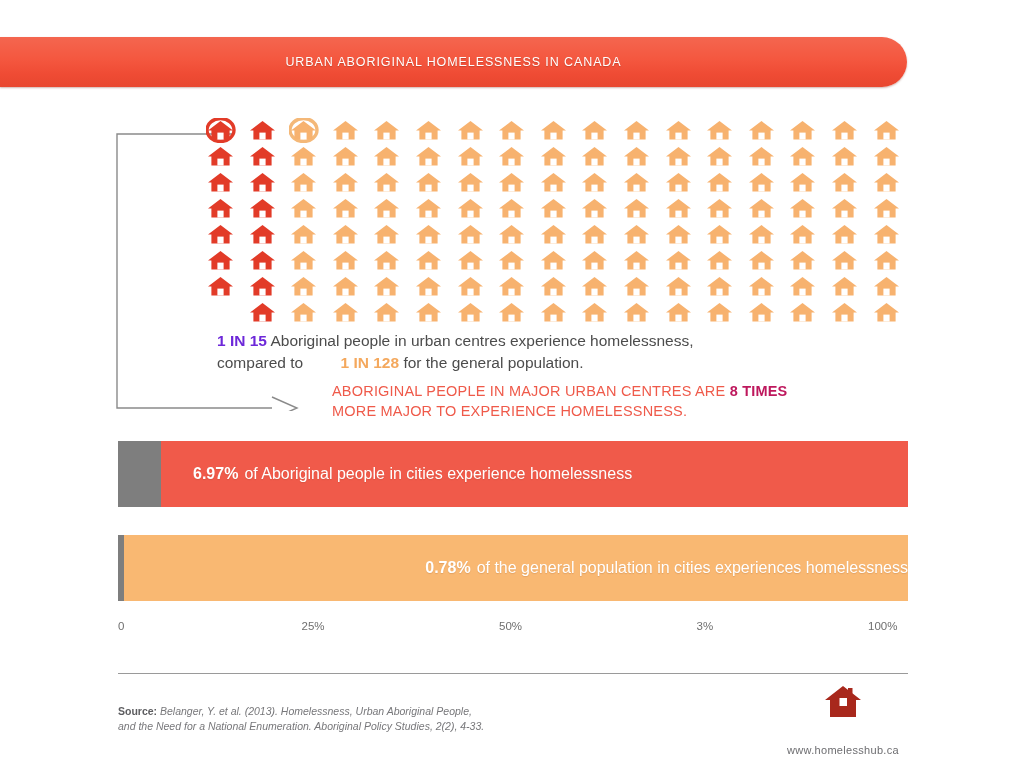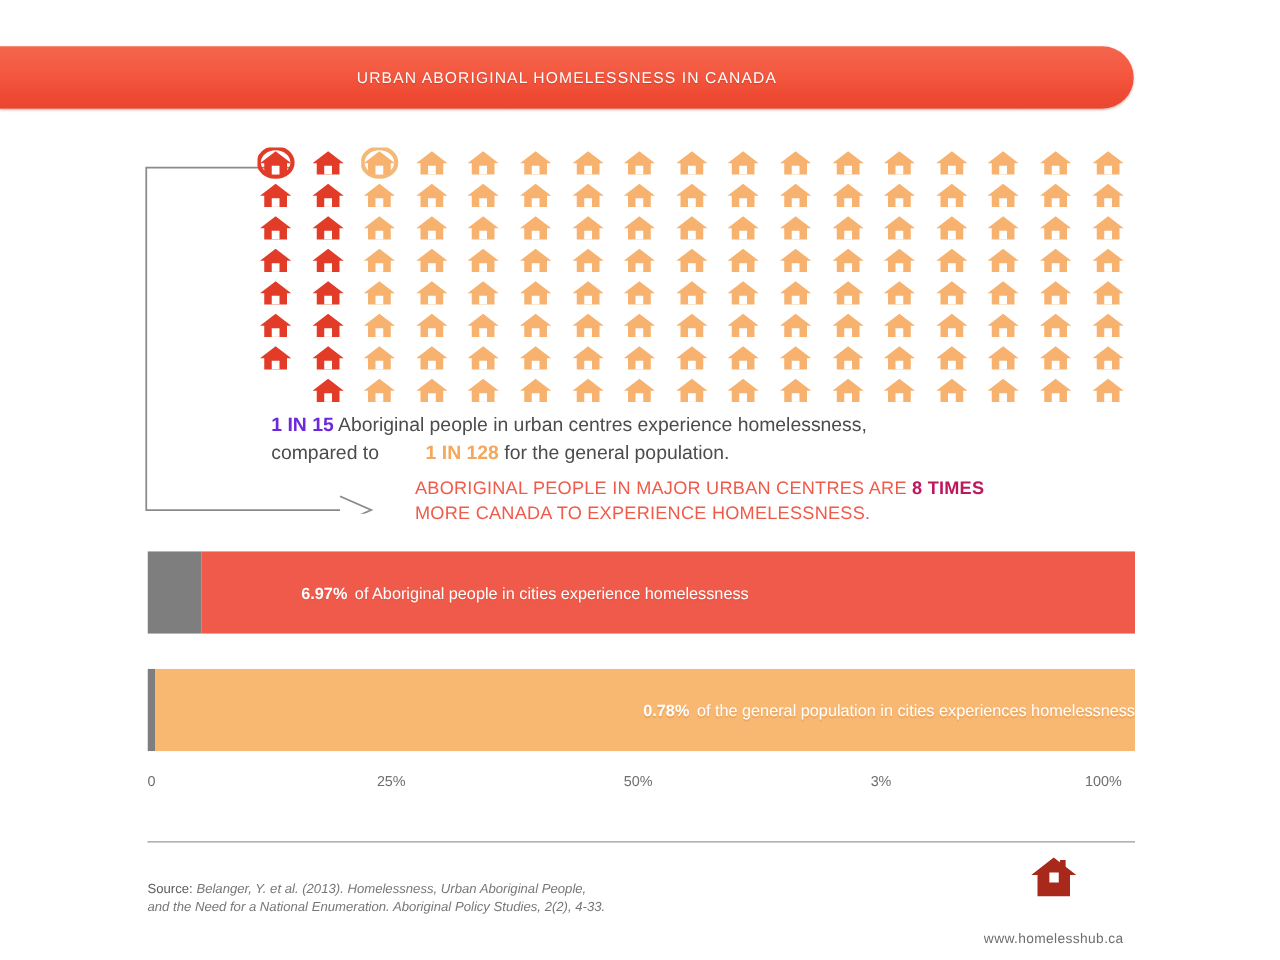--- a/index.html
+++ b/index.html
@@ -138,25 +138,24 @@
   .bar-fill {
     flex: 1 1 auto;
     height: 100%;
     display: flex;
     align-items: center;
   }
   .bar-fill.red   { background: #f05a4a; }
   .bar-fill.orange{ background: #f9b872; justify-content: flex-end; }
   .bar-label {
     color: #ffffff;
-    font-size: 13px;
-    padding-left: 68px;
+    font-size: 16px;
+    padding-left: 32px;
     white-space: nowrap;
     text-shadow: 0 1px 1px rgba(120,60,30,.18);
-    margin-left: 12px;
   }
   .bar-label .pct {
     font-weight: bold;
     margin-right: 6px;
   }
 
   
   #axis {
     position: absolute;
     left: 118px;
@@ -188,21 +187,21 @@
     left: 118px;
     top: 704px;
     width: 560px;
     font-size: 10.5px;
     line-height: 15px;
     color: #77777a;
     font-style: italic;
   }
   #source .src-label {
     font-style: normal;
-    font-weight: normal;
+    font-weight: bold;
     color: #5d5d60;
     margin-top: 33px;
   }
 
   #brand {
     position: absolute;
     left: 768px;
     top: 684px;
     width: 150px;
     text-align: center;
@@ -1069,21 +1068,21 @@
   <div id="statement">
     <span class="stat-red">1 IN 15</span>
     <span>Aboriginal people in urban centres experience homelessness,</span><br>
     <span>compared to</span>
     <span class="stat-orange">1 IN 128</span>
     <span>for the general population.</span>
   </div>
 
   <div id="callout">
     <span>ABORIGINAL PEOPLE IN MAJOR URBAN CENTRES ARE </span><span class="emph">8 TIMES</span><br>
-    <span>MORE CANADA TO EXPERIENCE HOMELESSNESS.</span>
+    <span>MORE MAJOR TO EXPERIENCE HOMELESSNESS.</span>
   </div>
 
   <div id="bars">
 
     <div class="bar-row">
       <div class="bar-grey" style="width:43px"></div>
       <div class="bar-fill red">
         <div class="bar-label">
           <span class="pct">6.97%</span><span>of Aboriginal people in cities experience homelessness</span>
         </div>

